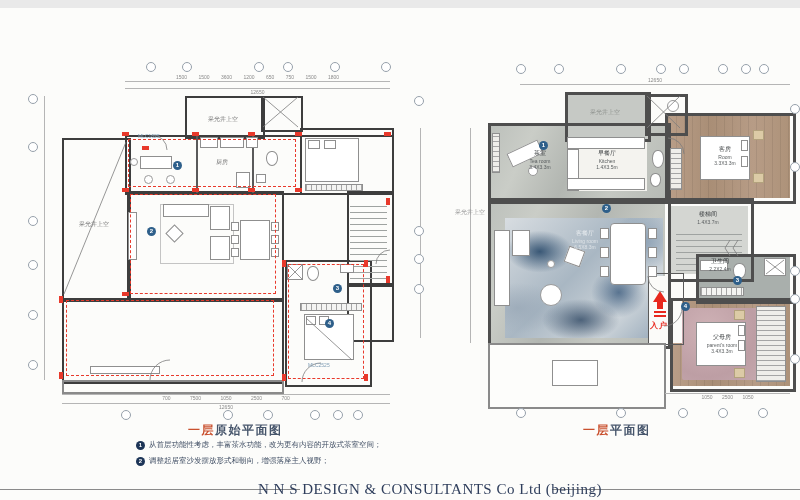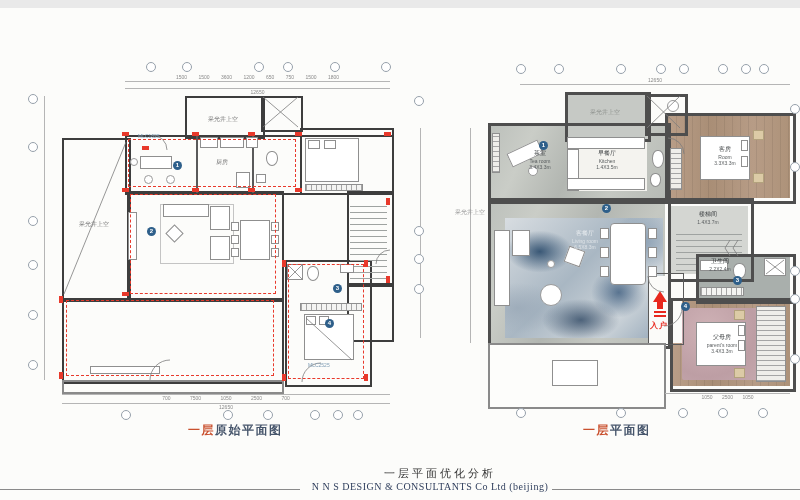--- a/index.html
+++ b/index.html
@@ -334,20 +334,29 @@
       <path d="M738 232 l-5 8 l5 8 M730 232 l-5 8 l5 8"></path>
       <path d="M682 300 a18 18 0 0 1 -18 18"></path>
       <path d="M668 130 a16 16 0 0 1 16 16"></path>
       <path d="M648 268 a16 16 0 0 0 16 16"></path>
     </g>
   </svg>
 
   <div class="a cap" style="left:188px;top:414px;">
     <span class="hl">一层</span><span>原始平面图</span>
   </div>
+  <div class="a" style="left:136px;top:432px;">
+    <div class="note">
+      <span class="b">1</span>
+      <span>从首层功能性考虑，丰富茶水功能，改为更有内容的开放式茶室空间；</span>
+    </div>
+    <div class="note">
+      <span class="b">2</span>
+      <span>调整起居室沙发摆放形式和朝向，增强落座主人视野；</span>
+    </div>
+  </div>
   <div class="a cap" style="left:583px;top:414px;">
     <span class="hl">一层</span><span>平面图</span>
   </div>
-  <div class="a serif" style="left:355px;top:458px;width:170px;text-align:center;font-size:11px;letter-spacing:3px;color:#333;">一层平面优化分析</div>
   <div class="a" style="left:0;top:481px;width:300px;height:0;border-top:1px solid #8a8a8a;"></div>
   <div class="a" style="left:552px;top:481px;width:248px;height:0;border-top:1px solid #8a8a8a;"></div>
-  <div class="a serif" style="left:240px;top:473px;width:380px;text-align:center;font-size:10px;color:#2f3e5c;letter-spacing:0.5px;">N N S DESIGN &amp; CONSULTANTS Co Ltd (beijing)</div>
+  <div class="a serif" style="left:240px;top:473px;width:380px;text-align:center;font-size:15px;color:#2f3e5c;letter-spacing:0.5px;">N N S DESIGN &amp; CONSULTANTS Co Ltd (beijing)</div>
 </div>
 
 </body></html>

